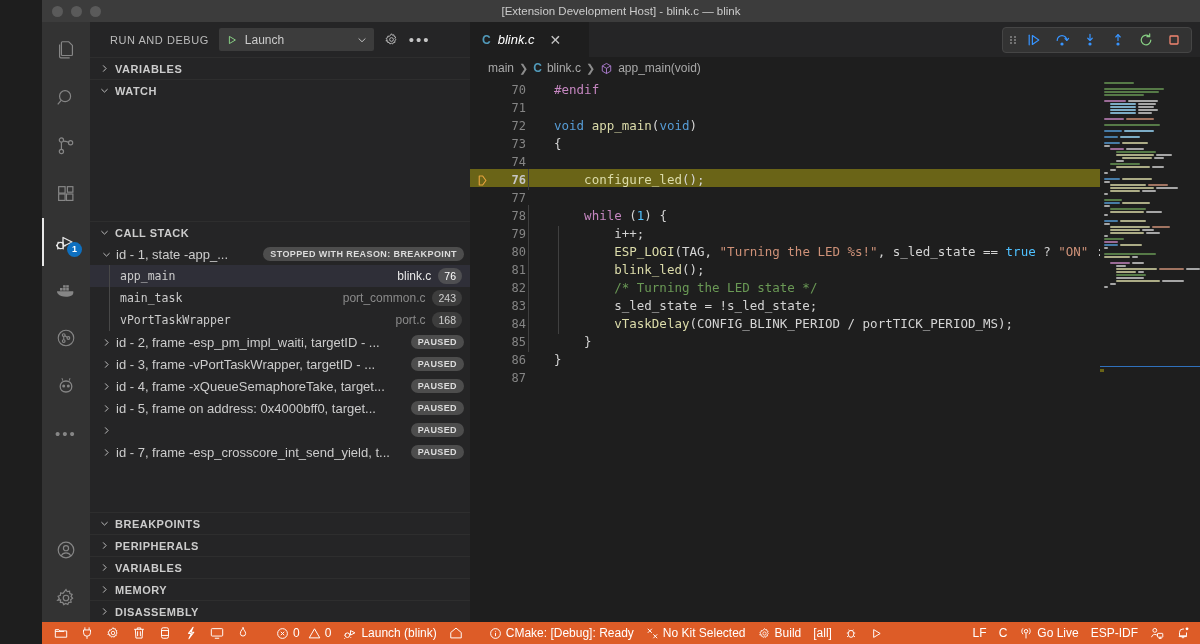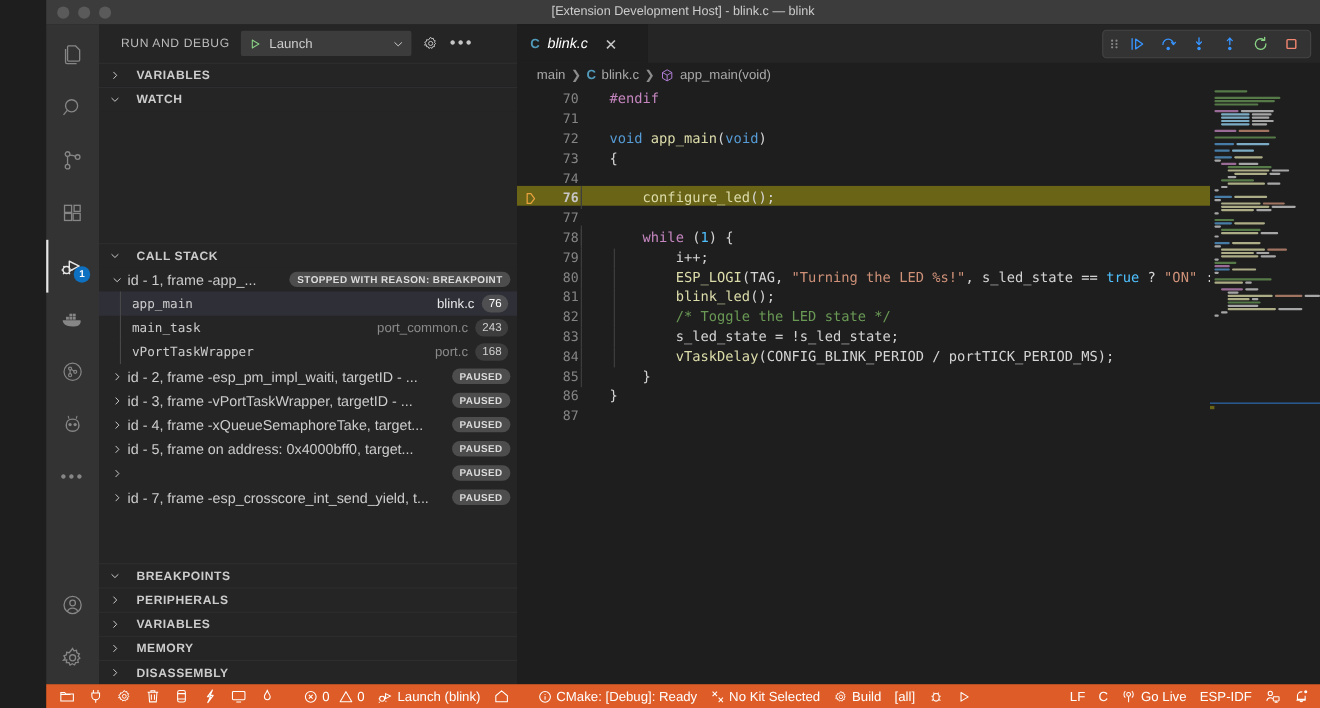--- a/index.html
+++ b/index.html
@@ -62,21 +62,21 @@
     font-size: 11px; color: #bbbbbb; letter-spacing: .55px; white-space: nowrap;
   }
   .launch-select {
     flex: 1; max-width: 155px; height: 23px; background: #3c3c3c;
     border-radius: 2px; display: flex; align-items: center; padding: 0 6px 0 7px; gap: 7px;
   }
   .launch-select .label { font-size: 12px; color: #cccccc; flex: 1; }
   .hdr-icon { color: #c5c5c5; display:flex; align-items:center; justify-content:center; }
 
   .section-head {
-    height: 22px; flex: none; display: flex; align-items: center; gap: 14px;
+    height: 22px; flex: none; display: flex; align-items: center; gap: 5px;
     padding-left: 8px; font-size: 11px; font-weight: bold; color: #cccccc;
     letter-spacing: .5px; border-top: 1px solid #2e2e2e; background: #252526;
   }
   .twisty { width: 12px; display: flex; align-items: center; justify-content: center; color: #cccccc; }
 
   .callstack-body { flex: 1; overflow: hidden; background: #252526; min-height: 0; }
 
   .cs-thread {
     height: 22px; display: flex; align-items: center; gap: 4px;
     padding-left: 10px; padding-right: 6px; font-size: 13px; color: #cccccc;
@@ -368,21 +368,21 @@
       </div>
 
       <div class="callstack-body">
 
         <div class="cs-thread">
           <span class="twisty">
             <svg width="11" height="11" viewBox="0 0 16 16" fill="none" stroke="currentColor" stroke-width="1.3">
                 <path d="M3.5 6L8 10.3 12.5 6"></path>
               </svg>
           </span>
-          <span class="tname">id - 1, frame -app_...</span>
+          <span class="tname">id - 1, state -app_...</span>
           <span class="pill stopped">STOPPED WITH REASON: BREAKPOINT</span>
         </div>
 
         <div class="cs-frame selected">
           <span class="fname">app_main</span>
           <span class="fsrc">blink.c</span>
           <span class="numpill">76</span>
         </div>
         <div class="cs-frame">
           <span class="fname">main_task</span>
@@ -658,21 +658,21 @@
 
           <div class="code-line">
             <span class="gutter-glyph"></span>
             <span class="gutter-num">81</span>
             <span class="code-text"><span class="indent-guide" style="left:0"></span><span class="indent-guide" style="left:30px"></span><span class="t-plain">        </span><span class="t-fn">blink_led</span><span class="t-plain">();</span></span>
           </div>
 
           <div class="code-line">
             <span class="gutter-glyph"></span>
             <span class="gutter-num">82</span>
-            <span class="code-text"><span class="indent-guide" style="left:0"></span><span class="indent-guide" style="left:30px"></span><span class="t-plain">        </span><span class="t-cmt">/* Toggle the LED state */</span></span>
+            <span class="code-text"><span class="indent-guide" style="left:0"></span><span class="indent-guide" style="left:30px"></span><span class="t-plain">        </span><span class="t-cmt">/* Turning the LED state */</span></span>
           </div>
 
           <div class="code-line">
             <span class="gutter-glyph"></span>
             <span class="gutter-num">83</span>
             <span class="code-text"><span class="indent-guide" style="left:0"></span><span class="indent-guide" style="left:30px"></span><span class="t-plain">        s_led_state = !s_led_state;</span></span>
           </div>
 
           <div class="code-line">
             <span class="gutter-glyph"></span>

